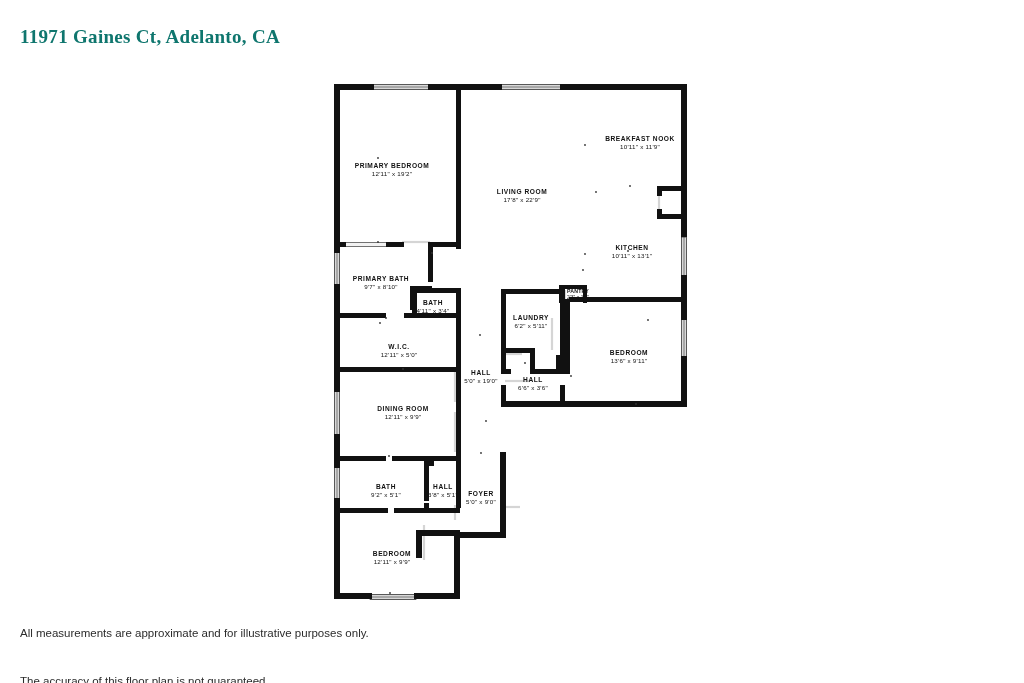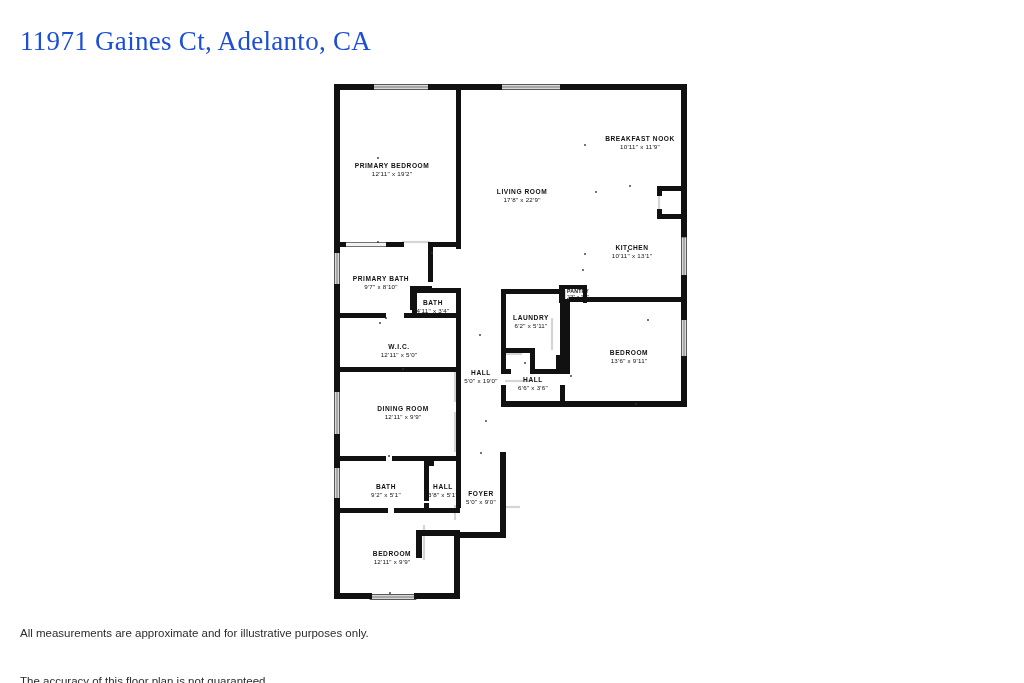--- a/index.html
+++ b/index.html
@@ -13,23 +13,23 @@
     height: 683px;
     position: relative;
     overflow: hidden;
     font-family: "Liberation Sans", sans-serif;
   }
   #page-title {
     position: absolute;
     left: 20px;
     top: 26px;
     font-family: "Liberation Serif", serif;
-    font-size: 27px;
-    font-weight: 400;
-    color: #1d4ed8;
+    font-size: 19px;
+    font-weight: 700;
+    color: #0f766e;
     letter-spacing: 0.3px;
     white-space: nowrap;
   }
   #plan-wrap {
     position: absolute;
     left: 0;
     top: 0;
     width: 1024px;
     height: 683px;
   }

